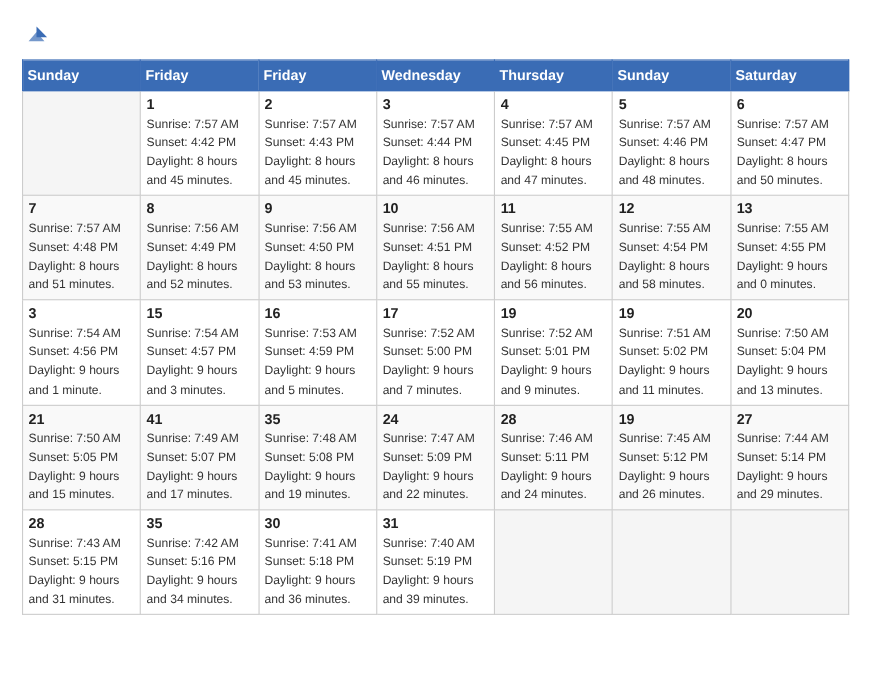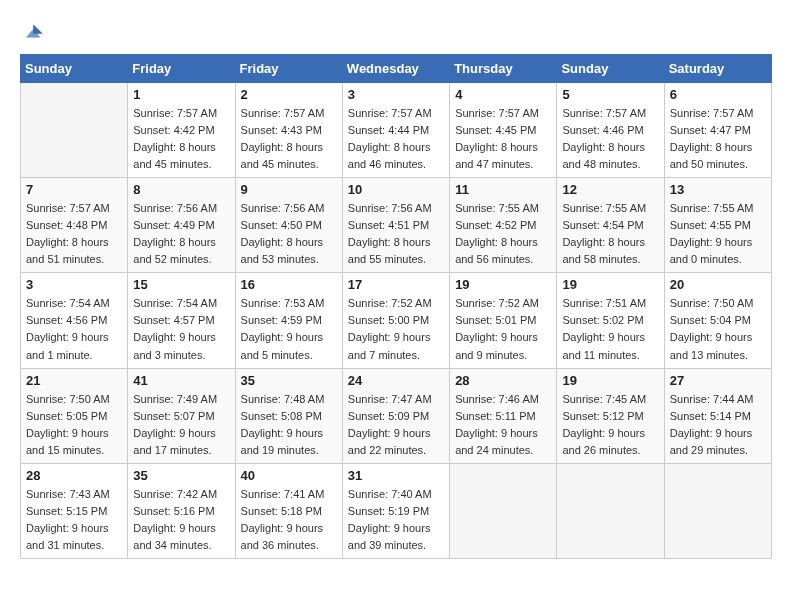--- a/index.html
+++ b/index.html
@@ -235,21 +235,21 @@
       <tr>
         <td>
           <div class="day-num">28</div>
           <div class="day-info">Sunrise: 7:43 AM<br>Sunset: 5:15 PM<br>Daylight: 9 hours<br>and 31 minutes.</div>
         </td>
         <td>
           <div class="day-num">35</div>
           <div class="day-info">Sunrise: 7:42 AM<br>Sunset: 5:16 PM<br>Daylight: 9 hours<br>and 34 minutes.</div>
         </td>
         <td>
-          <div class="day-num">40</div>
+          <div class="day-num">30</div>
           <div class="day-info">Sunrise: 7:41 AM<br>Sunset: 5:18 PM<br>Daylight: 9 hours<br>and 36 minutes.</div>
         </td>
         <td>
           <div class="day-num">31</div>
           <div class="day-info">Sunrise: 7:40 AM<br>Sunset: 5:19 PM<br>Daylight: 9 hours<br>and 39 minutes.</div>
         </td>
         <td class="empty"></td>
         <td class="empty"></td>
         <td class="empty"></td>
       </tr>

